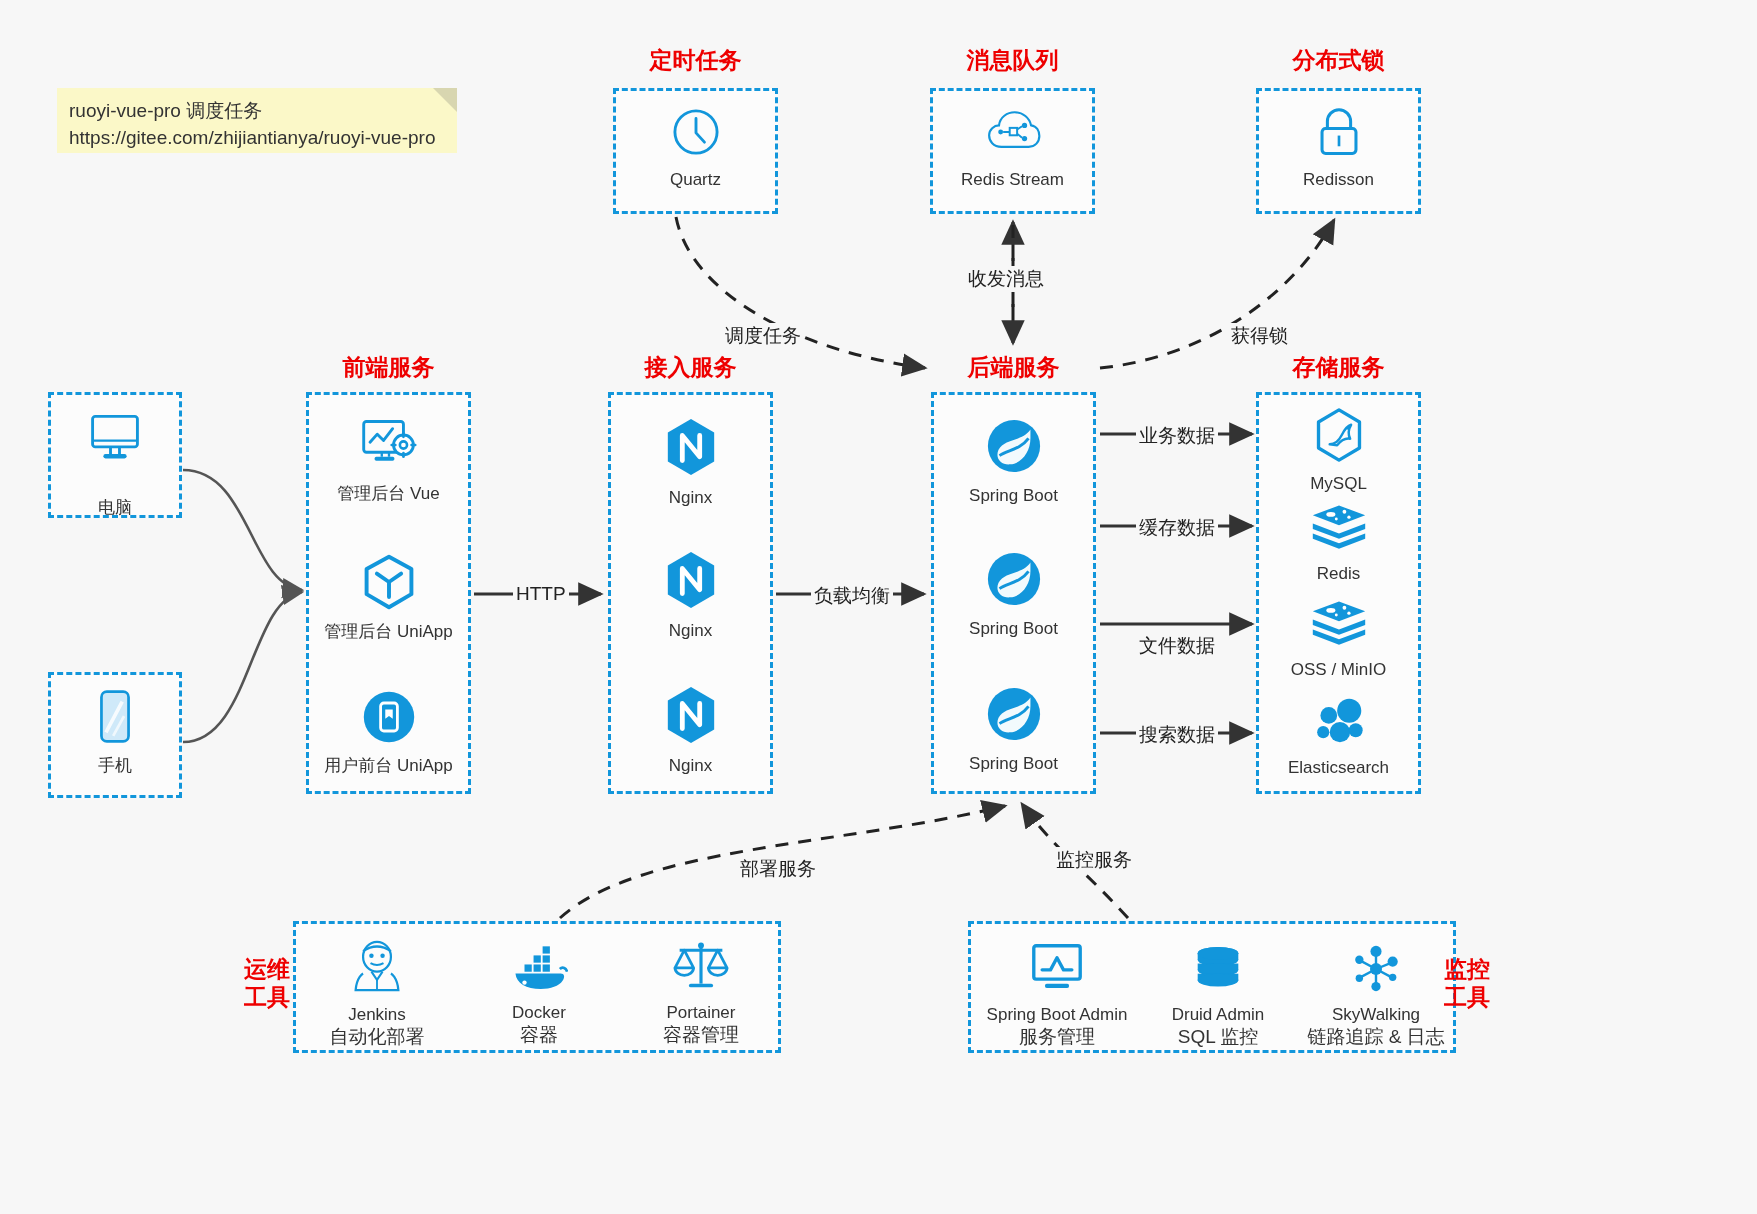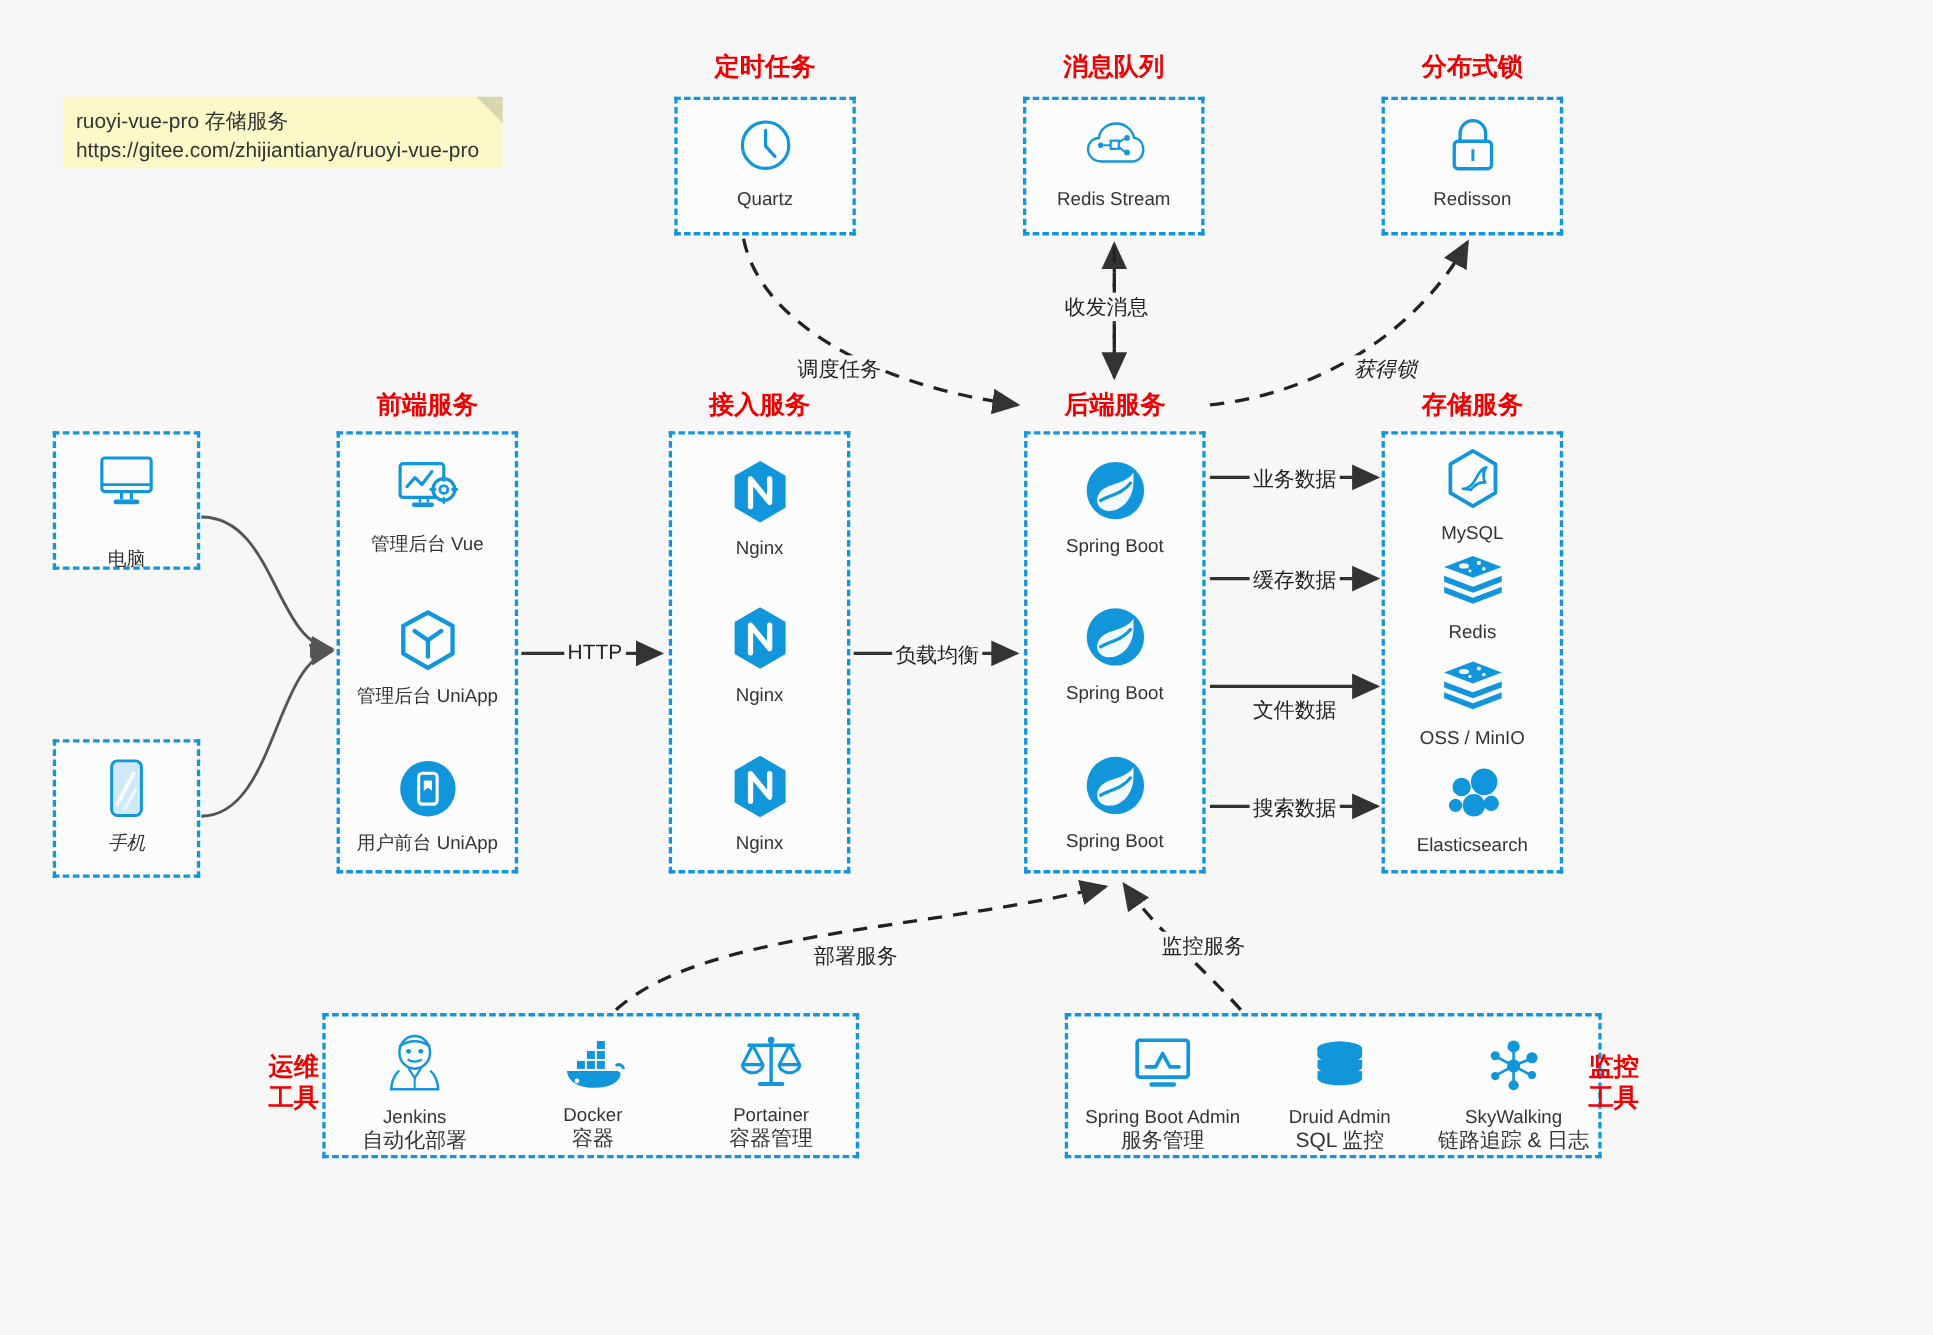--- a/index.html
+++ b/index.html
@@ -52,21 +52,21 @@
     font-size:19px;color:#222;white-space:nowrap;
   }
 </style>
 </head>
 <body>
 
 <div id="canvas">
 
   <div class="note">
     <div class="corner"></div>
-    <div class="note-line">ruoyi-vue-pro 存储服务</div>
+    <div class="note-line">ruoyi-vue-pro 调度任务</div>
     <div class="note-line">https://gitee.com/zhijiantianya/ruoyi-vue-pro</div>
   </div>
 
   <div class="gtitle" style="left:613px;top:45px;width:165px;">定时任务</div>
   <div class="gtitle" style="left:930px;top:45px;width:165px;">消息队列</div>
   <div class="gtitle" style="left:1256px;top:45px;width:165px;">分布式锁</div>
 
   <div class="dbox" style="left:613px;top:88px;width:165px;height:126px;">
     <div class="node" style="top:14px;">
       <span class="ico">
@@ -120,21 +120,21 @@
           <rect x="6" y="6" width="50" height="34" rx="3" fill="none" stroke="#1296db" stroke-width="3.2"></rect>
           <path d="M26 40 L26 48 M36 40 L36 48" stroke="#1296db" stroke-width="3.2"></path>
           <rect x="18" y="48" width="26" height="5" rx="2.4" fill="#1296db"></rect>
           <line x1="6" y1="33" x2="56" y2="33" stroke="#1296db" stroke-width="2.6"></line>
         </svg>
       </span>
       <span class="lbl">电脑</span>
     </div>
   </div>
 
-  <div class="dbox" style="left:48px;top:672px;width:134px;height:126px;font-style:italic;">
+  <div class="dbox" style="left:48px;top:672px;width:134px;height:126px;">
     <div class="node" style="top:14px;">
       <span class="ico">
         <svg width="40" height="56" viewBox="0 0 44 62">
           <rect x="7" y="3" width="30" height="55" rx="6" fill="#cfe9f9" stroke="#1296db" stroke-width="3"></rect>
           <path d="M12 48 L30 14" stroke="#ffffff" stroke-width="4" opacity="0.85"></path>
           <path d="M20 52 L32 30" stroke="#ffffff" stroke-width="3" opacity="0.7"></path>
         </svg>
       </span>
       <span class="lbl">手机</span>
     </div>
@@ -458,21 +458,21 @@
 
     <path d="M560 918 C640 846 840 846 1005 806" fill="none" stroke="#222" stroke-width="3" stroke-dasharray="13 10" marker-end="url(#ah)"></path>
 
     <path d="M1128 918 C1090 876 1050 844 1022 804" fill="none" stroke="#222" stroke-width="3" stroke-dasharray="13 10" marker-end="url(#ah)"></path>
   </svg>
 
   <div class="elabel" style="left:513px;top:583px;">HTTP</div>
   <div class="elabel" style="left:811px;top:583px;">负载均衡</div>
   <div class="elabel" style="left:722px;top:323px;">调度任务</div>
   <div class="elabel" style="left:965px;top:266px;">收发消息</div>
-  <div class="elabel" style="left:1228px;top:323px;font-style:italic;">获得锁</div>
+  <div class="elabel" style="left:1228px;top:323px;">获得锁</div>
   <div class="elabel" style="left:1136px;top:423px;">业务数据</div>
   <div class="elabel" style="left:1136px;top:515px;">缓存数据</div>
   <div class="elabel" style="left:1136px;top:613px;margin-top:20px;">文件数据</div>
   <div class="elabel" style="left:1136px;top:722px;">搜索数据</div>
   <div class="elabel" style="left:737px;top:856px;">部署服务</div>
   <div class="elabel" style="left:1053px;top:847px;">监控服务</div>
 
 </div>
 
 </body></html>

